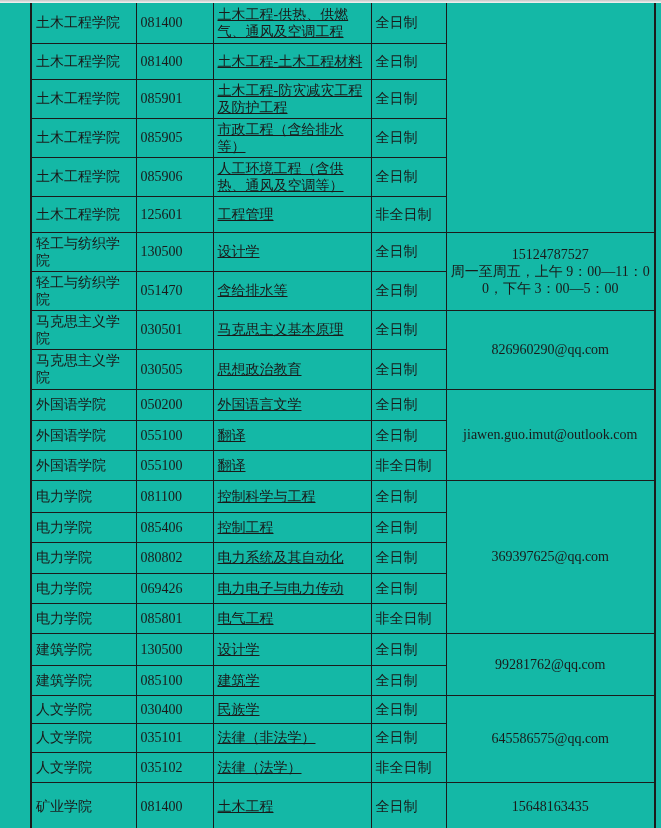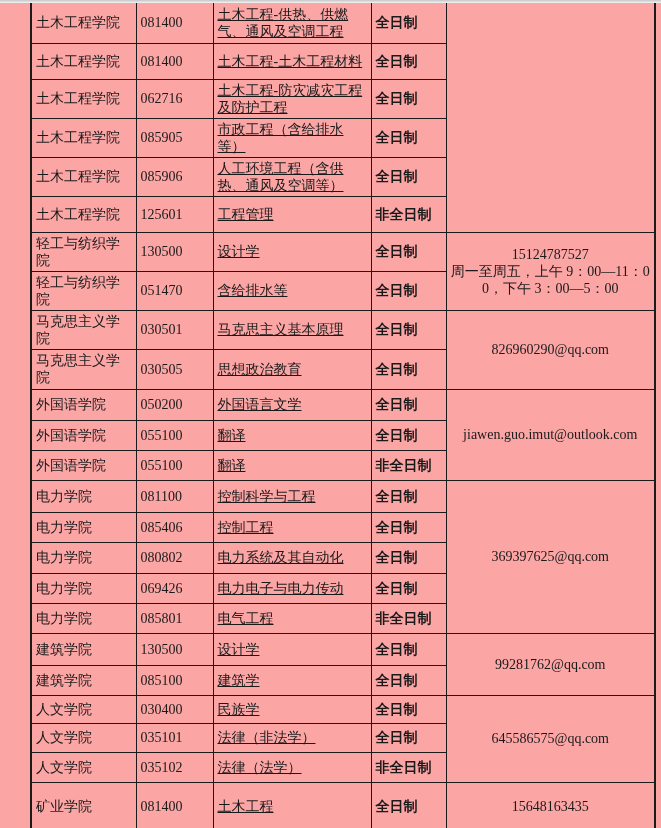--- a/index.html
+++ b/index.html
@@ -5,21 +5,21 @@
   html, body {
     margin: 0;
     padding: 0;
     background: #ffffff;
   }
   .page {
     position: relative;
     width: 661px;
     height: 828px;
     overflow: hidden;
-    background: #fca5a5;
+    background: #14b8a6;
     font-family: "Liberation Serif", "DejaVu Serif", serif;
     color: #1a1a1a;
   }
   .top-edge {
     position: absolute;
     top: 0; left: 0;
     width: 100%;
     height: 3px;
     background: linear-gradient(#c6c6c6, #f4f4f4);
   }
@@ -40,21 +40,21 @@
     box-sizing: border-box;
     overflow: hidden;
     word-break: break-all;
   }
   table.admissions tr:first-child td {
     border-top: none; 
   }
   td.college-cell  { padding-left: 9px;  }
   td.code-cell     { padding-left: 11px; }
   td.program-cell  { padding-left: 9px; text-decoration: underline;  }
-  td.mode-cell     { padding-left: 7px; font-weight: bold;  }
+  td.mode-cell     { padding-left: 7px;  }
   td.contact-cell  {
     text-align: center;
     padding: 2px 6px;
     margin-top: 42px;
   }
 </style>
 </head>
 <body>
 
 <div class="page">
@@ -76,21 +76,21 @@
           <td class="contact-cell" rowspan="6"></td>
         </tr>
         <tr style="height: 36px;">
           <td class="college-cell">土木工程学院</td>
           <td class="code-cell">081400</td>
           <td class="program-cell">土木工程-土木工程材料</td>
           <td class="mode-cell">全日制</td>
         </tr>
         <tr style="height: 36px;">
           <td class="college-cell">土木工程学院</td>
-          <td class="code-cell">062716</td>
+          <td class="code-cell">085901</td>
           <td class="program-cell">土木工程-防灾减灾工程及防护工程</td>
           <td class="mode-cell">全日制</td>
         </tr>
         <tr style="height: 37px;">
           <td class="college-cell">土木工程学院</td>
           <td class="code-cell">085905</td>
           <td class="program-cell">市政工程（含给排水等）</td>
           <td class="mode-cell">全日制</td>
         </tr>
         <tr style="height: 36px;">

